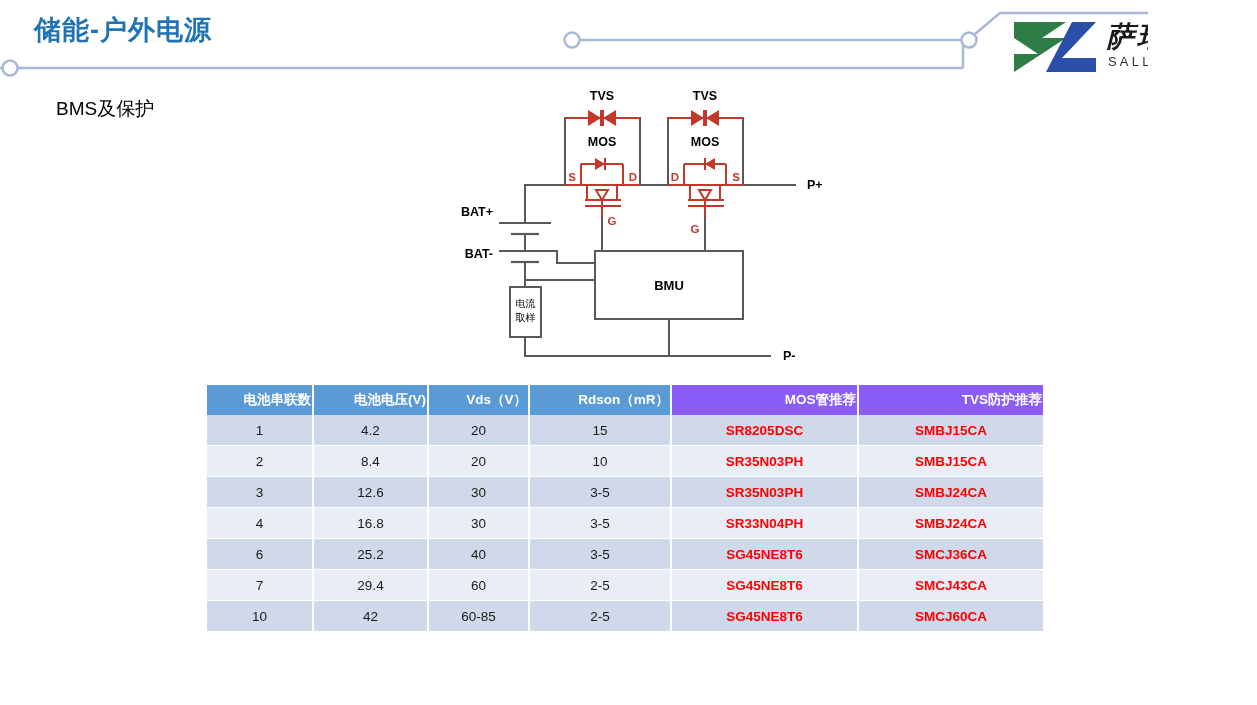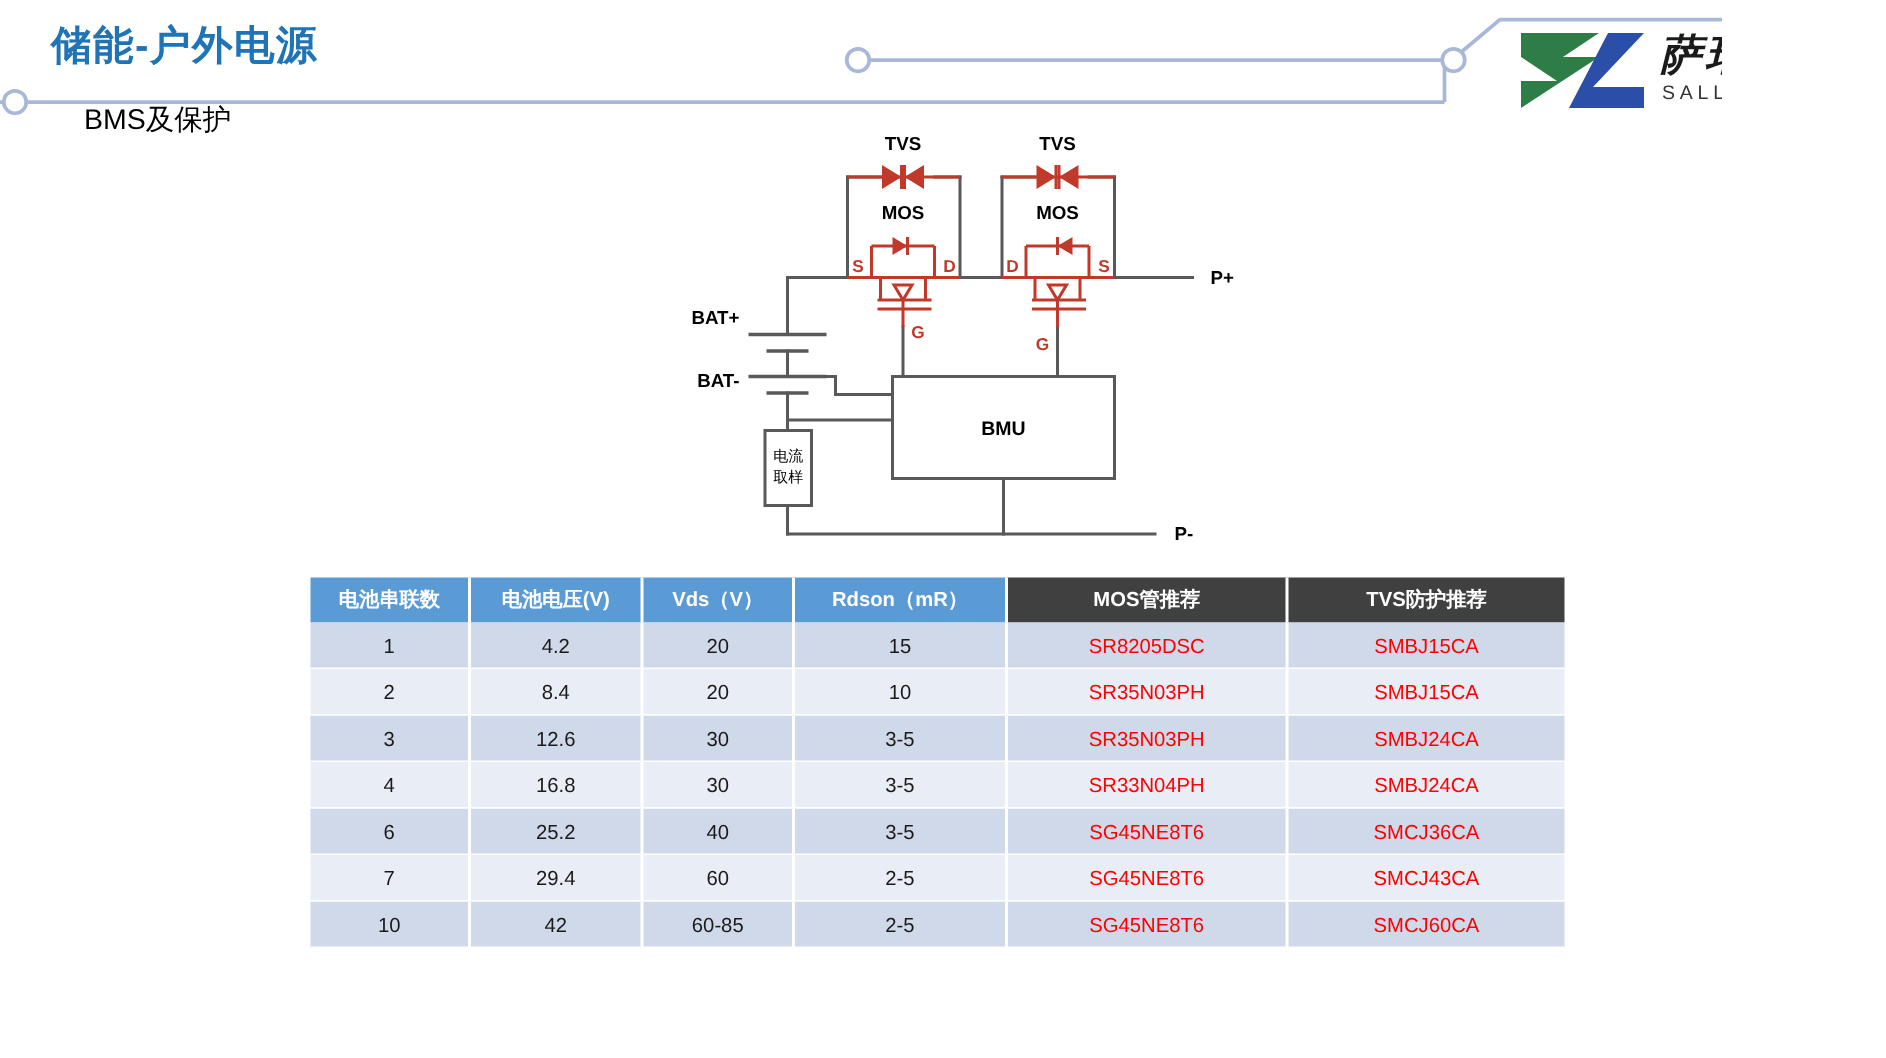--- a/index.html
+++ b/index.html
@@ -27,21 +27,21 @@
     font-weight: bold;
     color: #1F73B7;
     letter-spacing: 1px;
     white-space: nowrap;
   }
   .deco { position: absolute; left: 0; top: 0; width: 1257px; height: 90px; }
 
   .subtitle {
     position: absolute;
     left: 56px;
-    top: 67px;
+    top: 96px;
     font-size: 19px;
     color: #000000;
     white-space: nowrap;
   }
 
   
   .logo-wrap {
     position: absolute;
     left: 1012px;
     top: 16px;
@@ -83,42 +83,42 @@
     width: 836px;
     border-collapse: collapse;
     table-layout: fixed;
   }
   .tbl th {
     background: #5B9BD5;
     color: #ffffff;
     font-size: 13.5px;
     font-weight: bold;
     height: 28px;
-    text-align: center;
+    text-align: right;
     border-right: 2px solid #ffffff;
     white-space: nowrap;
     margin-left: 44px;
   }
-  .tbl th.accent { background: #404040; }
+  .tbl th.accent { background: #8b5cf6; }
   .tbl th:last-child { border-right: none; }
   .tbl td {
     height: 28px;
     text-align: center;
     font-size: 13.5px;
     color: #1a1a1a;
     border-right: 2px solid #ffffff;
     border-bottom: 1px solid #ffffff;
     white-space: nowrap;
   }
   .tbl td:last-child { border-right: none; }
   .tbl tbody tr.odd td  { background: #D0D9E9; }
   .tbl tbody tr.even td { background: #E9EDF5; }
   .tbl td.part {
     color: #FF0000;
-    font-weight: normal;
+    font-weight: bold;
     margin-left: 40px;
   }
 </style>
 </head>
 <body>
 
 <div id="slide">
 
   <svg class="deco" viewBox="0 0 1257 90" width="1257" height="90">
     <g fill="none" stroke="#A9B7D9" stroke-width="2.5">

